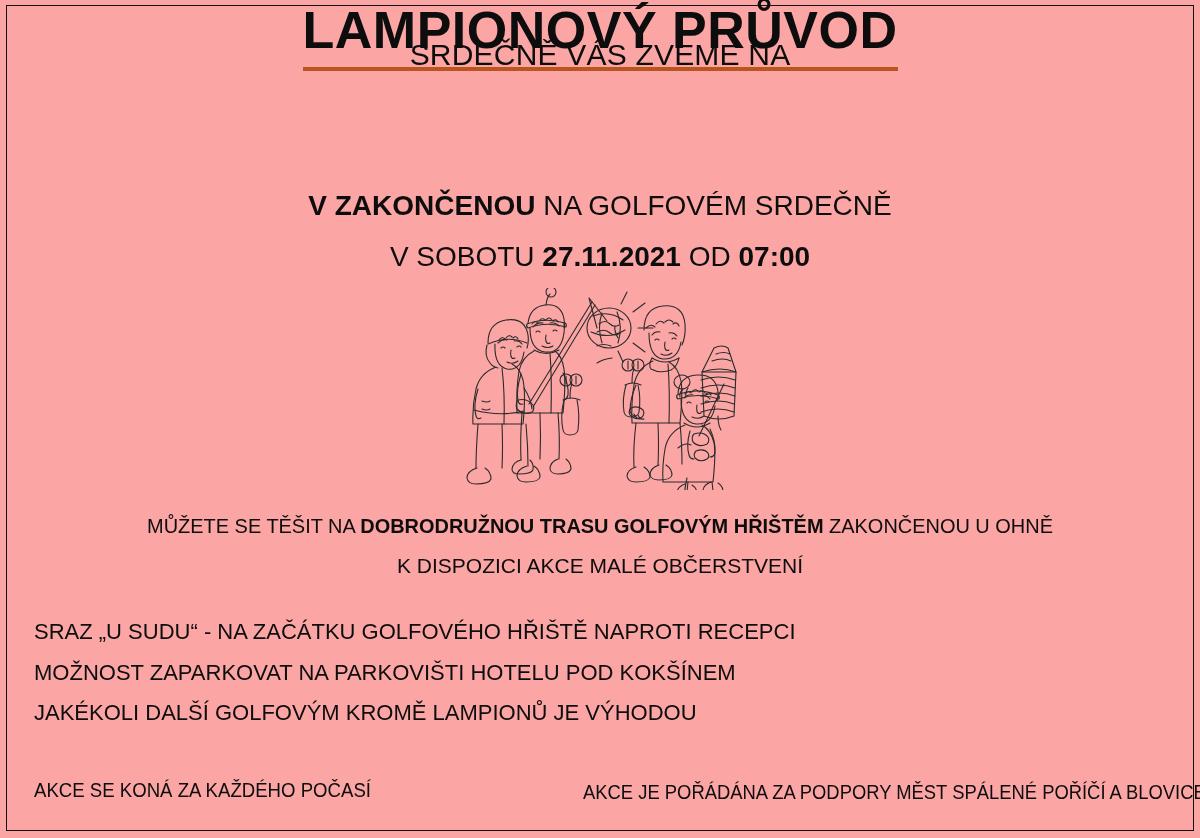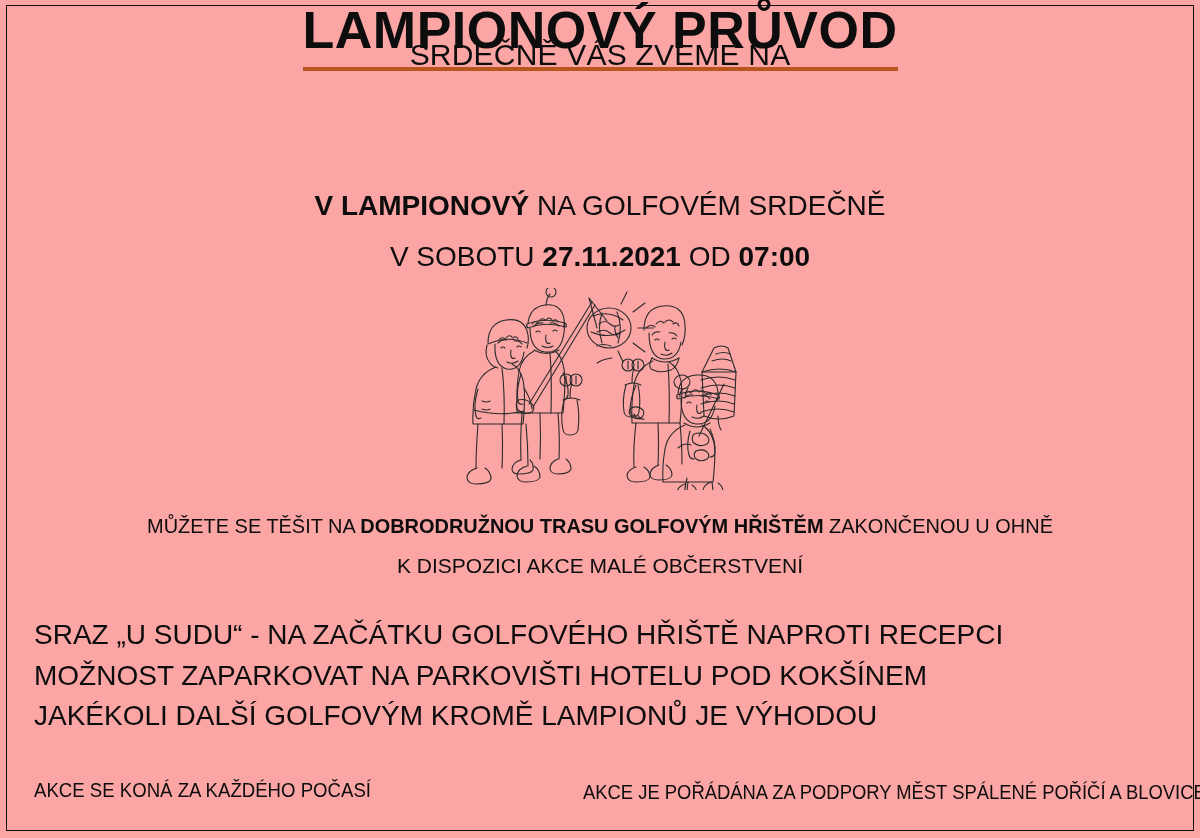--- a/index.html
+++ b/index.html
@@ -92,21 +92,21 @@
     transform-origin: 50% 50%;
   }
   .body2 {
     top: 555px;
     font-size: 21px;
   }
 
   
   .info {
     left: 34px;
-    font-size: 28px;
+    font-size: 22px;
     text-align: left;
   }
   .info1 { top: 621px; }
   .info2 { top: 662px; }
   .info3 { top: 702px; }
 
   
   .foot-left {
     left: 34px;
     top: 780px;
@@ -131,21 +131,21 @@
 
   <div class="content">
 
     <div class="line centered invite">SRDEČNĚ VÁS ZVEME NA</div>
 
     <div class="title-wrap">
       <span class="title">LAMPIONOVÝ PRŮVOD</span>
     </div>
 
     <div class="line centered subtitle1">
-      <span class="b">V LAMPIONOVÝ</span><span> NA GOLFOVÉM SRDEČNĚ</span>
+      <span class="b">V ZAKONČENOU</span><span> NA GOLFOVÉM SRDEČNĚ</span>
     </div>
 
     <div class="line centered subtitle2">
       <span>V SOBOTU </span><span class="b">27.11.2021</span><span> OD </span><span class="b">07:00</span>
     </div>
 
     <div id="illustration">
       <svg viewBox="0 0 280 202" xmlns="http://www.w3.org/2000/svg" fill="none" stroke="#2b2b2b" stroke-width="1.1" stroke-linecap="round" stroke-linejoin="round">
 
         <path d="M62 35 q2 -16 17 -18 q16 -2 19 14 q1 5 0 9"></path>

